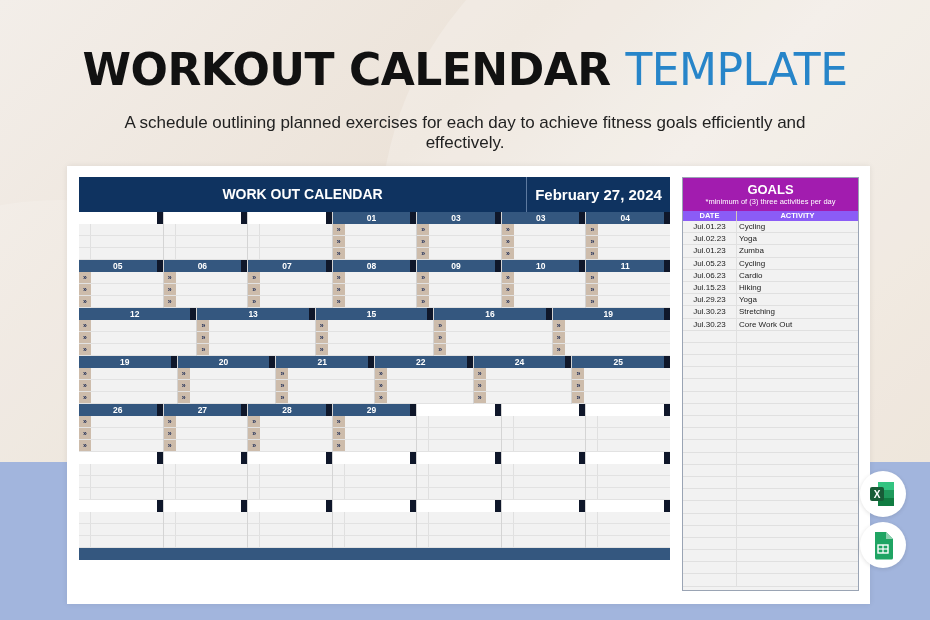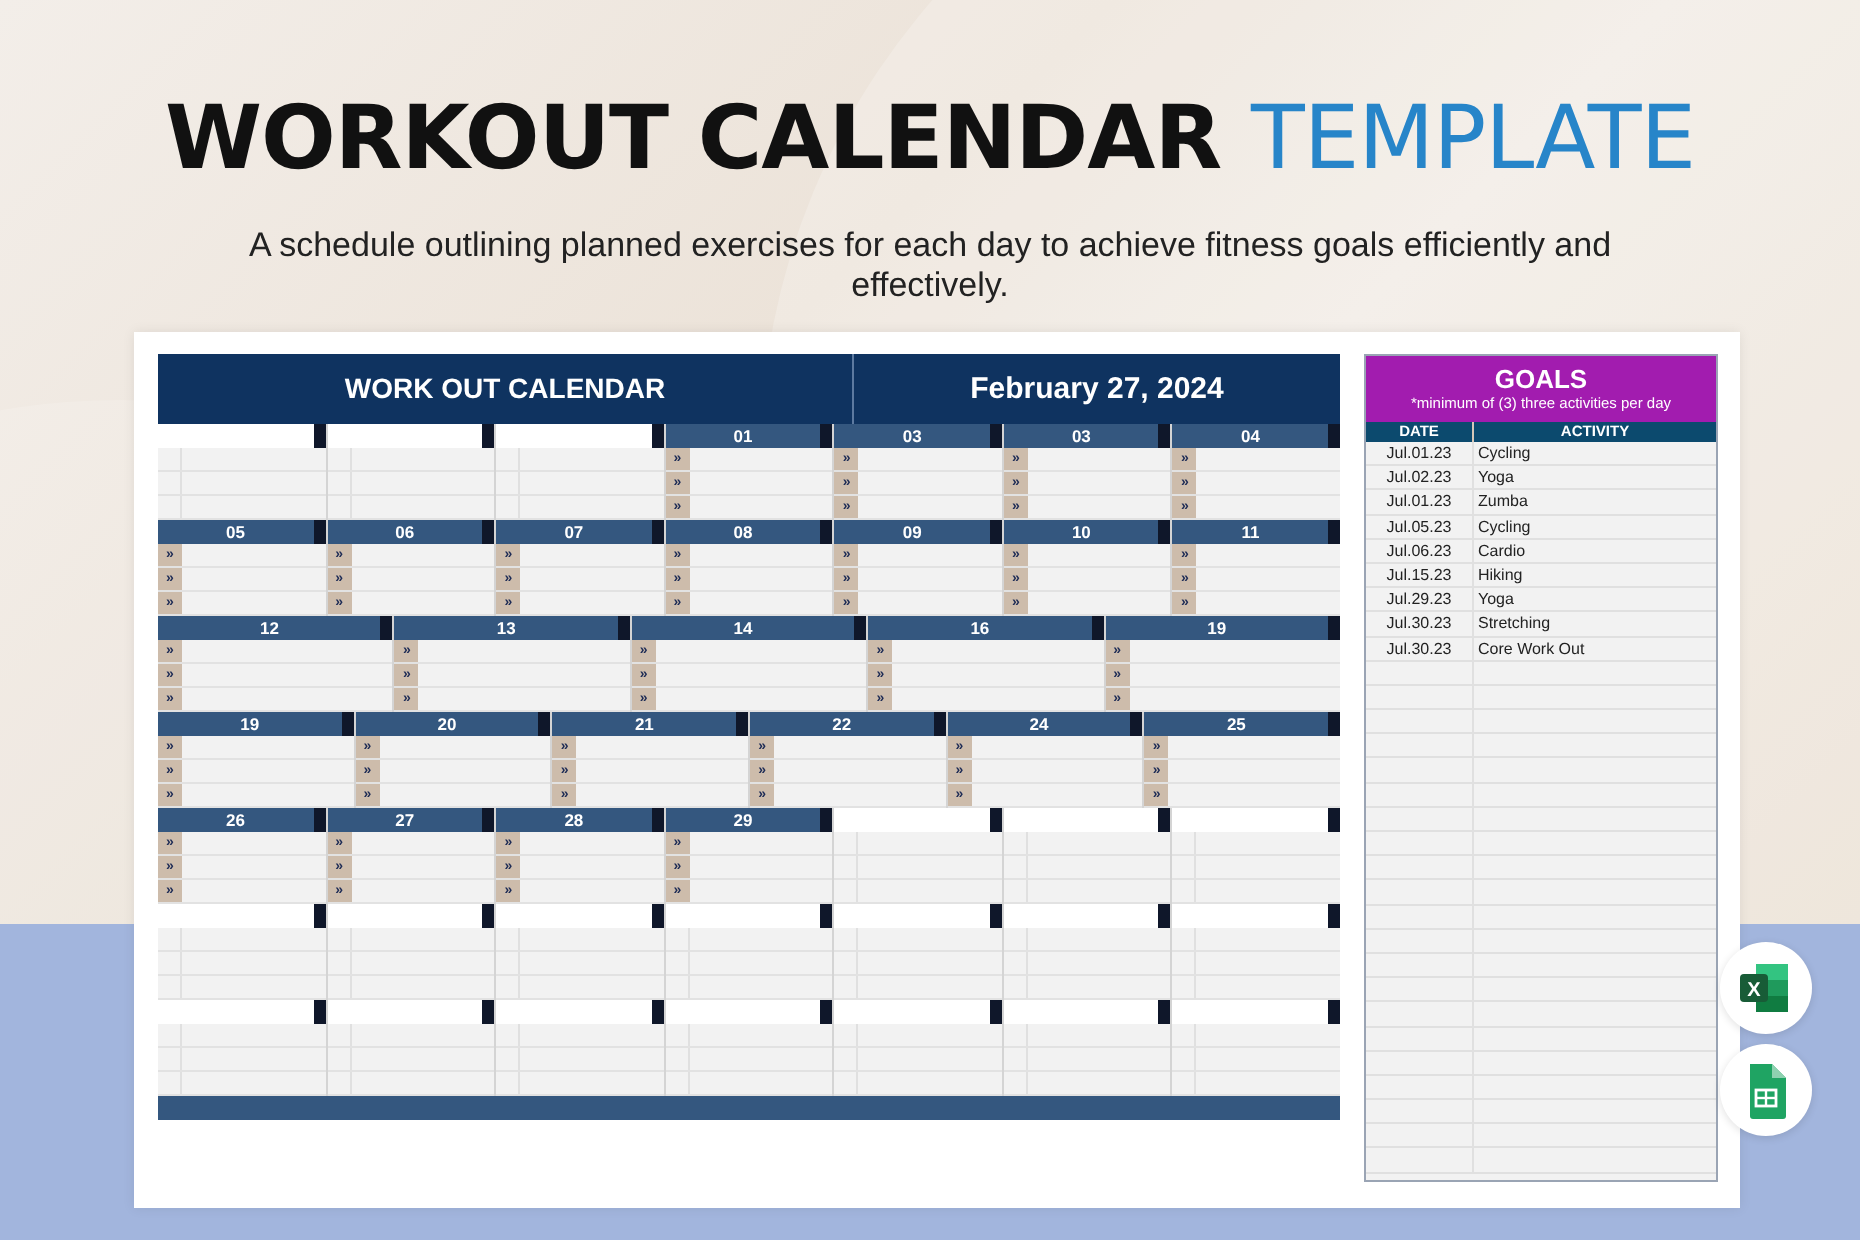--- a/index.html
+++ b/index.html
@@ -7,40 +7,40 @@
 .bg-top{position:absolute;left:0;top:0;width:930px;height:462px;background:linear-gradient(135deg,#f3eee9 0%,#ece3d9 40%,#f1ebe4 60%,#eadfd2 100%)}
 .bg-swoosh{position:absolute;left:380px;top:-120px;width:700px;height:700px;border-radius:50%;background:rgba(255,255,255,0.22)}
 .bg-swoosh2{position:absolute;left:-200px;top:200px;width:520px;height:380px;border-radius:50%;background:rgba(255,255,255,0.15)}
 .bg-bottom{position:absolute;left:0;top:462px;width:930px;height:158px;background:#a2b5dd}
 .title{position:absolute;left:0;top:44px;width:930px;text-align:center;font-family:"DejaVu Sans",sans-serif;font-weight:bold;font-size:44px;letter-spacing:-0.5px;color:#111}
 .title .accent{color:#2785c9;font-weight:normal}
 .subtitle{position:absolute;left:100px;top:113px;width:730px;text-align:center;font-size:17px;line-height:20px;color:#222}
 .card{position:absolute;left:67px;top:166px;width:803px;height:438px;background:#fff;box-shadow:0 0 6px rgba(0,0,0,0.08)}
 .cal{position:absolute;left:79px;top:177px;width:591px}
 .cal-head{display:flex;height:35px;background:#0f3360;color:#fff;font-weight:bold}
-.cal-title{width:348px;text-align:center;line-height:35px;font-size:14px;border-right:1px solid #5d7aa0}
+.cal-title{width:448px;text-align:center;line-height:35px;font-size:14px;border-right:1px solid #5d7aa0}
 .cal-date{flex:1;text-align:center;line-height:35px;font-size:15px}
 .days{display:flex;height:24px;background:#b09c85}
 .day{flex:1;color:#fff;font-size:9px;font-weight:bold;text-align:center;line-height:24px;border-right:1px solid #d8cbbd}
 .day:last-child{border-right:none}
 .week{display:flex}
 .cell{flex:1;border-right:1px solid #d4d4d4}
 .cell:last-child{border-right:none}
 .dbar{height:12px;background:#34577f;color:#fff;font-size:8.5px;font-weight:bold;text-align:center;line-height:12px;border-right:6px solid #0f172a}
 .dbar.blank{background:#fff}
 .row{height:12px;display:flex;background:#f2f2f2;border-bottom:1px solid #e2e2e2}
 .bul{width:12px;background:#cdbcab;color:#1d2b55;font-size:7px;line-height:11px;text-align:center;font-weight:bold}
 .bul.none{background:#f2f2f2;border-right:1px solid #e0e0e0}
 .row .txt{flex:1}
 .cal-foot{height:12px;background:#34577f}
 .goals{position:absolute;left:682px;top:177px;width:177px;height:414px;background:#f2f2f2;border:1px solid #9aa4b4}
 .g-head{background:#a21caf;color:#fff;text-align:center;height:33px}
 .g-title{font-size:13px;font-weight:bold;padding-top:5px;line-height:14px}
 .g-note{font-size:7.5px;line-height:10px}
-.g-cols{display:flex;background:#0c4a6e;color:#fff;font-size:7.5px;font-weight:bold;height:10px;line-height:10px}
+.g-cols{display:flex;background:#8b5cf6;color:#fff;font-size:7.5px;font-weight:bold;height:10px;line-height:10px}
 .g-cols .c1{width:54px;text-align:center;border-right:1px solid #d6c8b8}
 .g-cols .c2{flex:1;text-align:center}
 .g-row{display:flex;height:12.2px;font-size:8px;line-height:12px;border-bottom:1px solid #e0e0e0;color:#222}
 .g-row .c1{width:54px;text-align:center;border-right:1px solid #e0e0e0}
 .g-row .c2{flex:1;padding-left:2px}
 .app-icon{position:absolute;width:46px;height:46px;border-radius:50%;background:#fff;box-shadow:0 1px 4px rgba(0,0,0,0.12)}
 .xl{left:860px;top:471px}
 .gs{left:860px;top:522px}
 </style>
 </head>
@@ -304,21 +304,21 @@
           <div class="row">
             <div class="bul">»</div>
             <div class="txt"></div>
           </div>
           <div class="row">
             <div class="bul">»</div>
             <div class="txt"></div>
           </div>
         </div>
         <div class="cell">
-          <div class="dbar">14</div>
+          <div class="dbar">15</div>
           <div class="row">
             <div class="bul">»</div>
             <div class="txt"></div>
           </div>
           <div class="row">
             <div class="bul">»</div>
             <div class="txt"></div>
           </div>
           <div class="row">
             <div class="bul">»</div>

